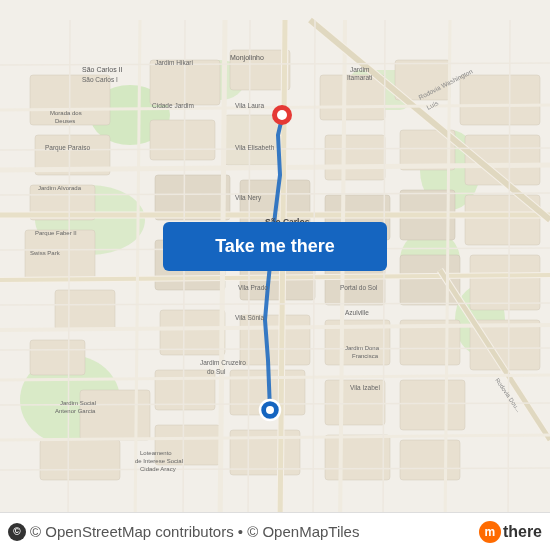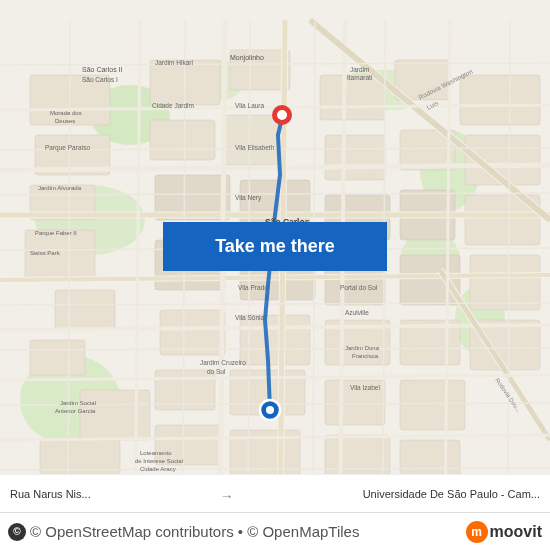--- a/index.html
+++ b/index.html
@@ -42,21 +42,21 @@
     
     #take-me-there-btn {
       position: absolute;
       top: 222px;
       left: 163px;
       width: 224px;
       height: 49px;
       background: #1565c0;
       color: white;
       border: none;
-      border-radius: 0;
+      border-radius: 6px;
       font-size: 18px;
       font-weight: bold;
       cursor: pointer;
       z-index: 100;
       display: flex;
       align-items: center;
       justify-content: center;
     }
 
     
@@ -304,32 +304,27 @@
       <text x="350" y="370" font-size="6.5" fill="#666" font-family="Arial">Vila Izabel</text>
 
       <text x="420" y="80" font-size="6.5" fill="#888" font-family="Arial" transform="rotate(-27, 420, 80)">Rodovia Washington</text>
       <text x="428" y="90" font-size="6.5" fill="#888" font-family="Arial" transform="rotate(-27, 428, 90)">Luís</text>
       <text x="495" y="360" font-size="6" fill="#888" font-family="Arial" transform="rotate(55, 495, 360)">Rodovia Dou...</text>
     </svg>
   </div>
 
   <button id="take-me-there-btn">Take me there</button>
 
-  <div id="route-info-bar">
-    <span class="route-from">Rua Narus Nis...</span>
-    <span class="route-arrow">→</span>
-    <span class="route-to">Universidade De São Paulo - Cam...</span>
-  </div>
 
   <div id="bottom-bar">
     <div class="bottom-left">
       <div class="osm-logo">©</div>
       <span class="attribution-text">© OpenStreetMap contributors • © OpenMapTiles</span>
     </div>
     <div class="bottom-right">
       <div class="moovit-logo">
         <div class="moovit-icon">m</div>
-        <span class="moovit-text">moovit</span>
+        <span class="moovit-text">there</span>
       </div>
     </div>
   </div>
 
 </div>
 
 </body></html>

